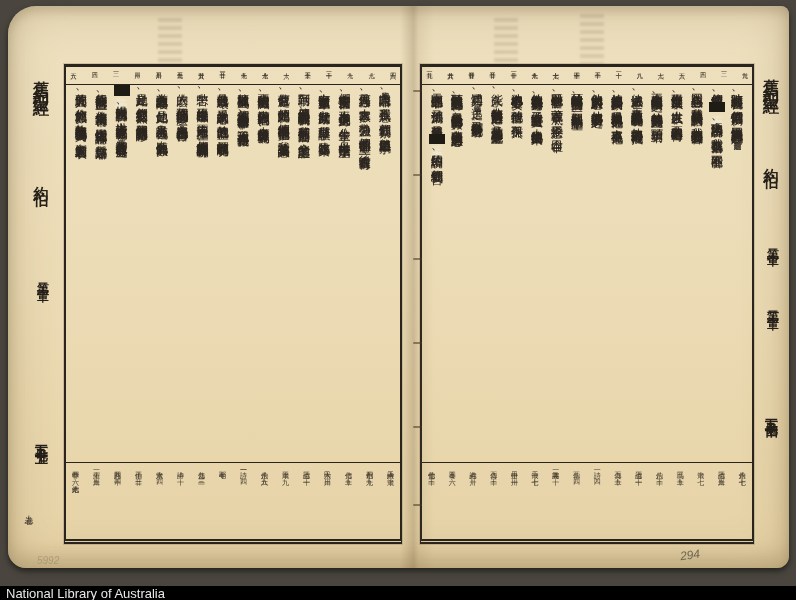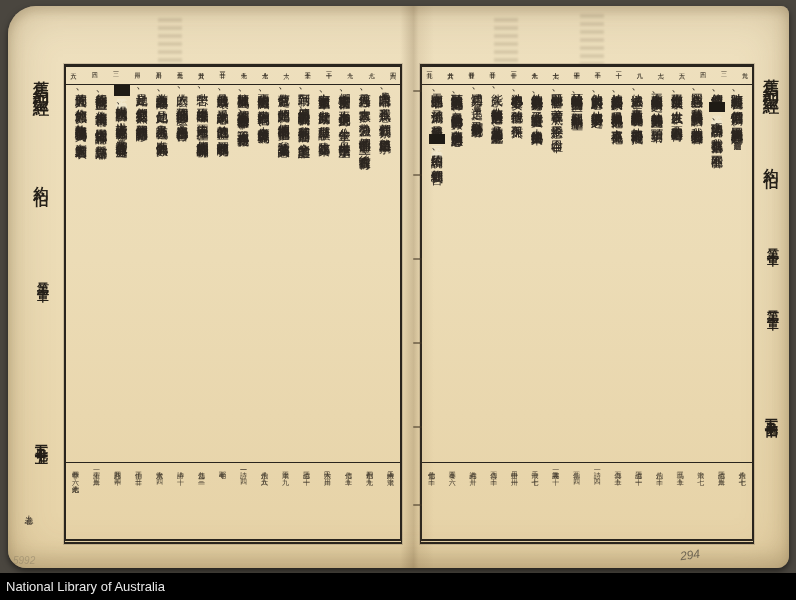--- a/index.html
+++ b/index.html
@@ -84,21 +84,21 @@
   .ghost{
     position:absolute;width:24px;height:44px;opacity:.5;
     background:repeating-linear-gradient(180deg,rgba(140,126,100,.45) 0 4px,rgba(0,0,0,0) 4px 8px);
     filter:blur(1px);
   }
   
   .pencil{position:absolute;color:#6e6553;font-style:italic;}
   .pencil.faint{opacity:.35;filter:blur(.4px);}
   
   .nla-bar{
-    position:absolute;left:0;right:0;bottom:0;height:27px;background:#000;
+    position:absolute;left:0;right:0;bottom:0;height:14px;background:#000;
     color:#e9e9e9;font-size:13px;display:flex;align-items:center;
     justify-content:space-between;padding:0 6px;box-sizing:border-box;
   }
 </style>
 </head>
 <body>
 
 <div class="book">
 
   <div>
@@ -250,19 +250,19 @@
 
   <div class="spine">
     <div class="stitch" style="top:84px;"></div>
     <div class="stitch" style="top:168px;"></div>
     <div class="stitch" style="top:252px;"></div>
     <div class="stitch" style="top:336px;"></div>
     <div class="stitch" style="top:420px;"></div>
     <div class="stitch" style="top:498px;"></div>
   </div>
 
-  <div class="pencil faint" style="left:5px;bottom:2px;font-size:10px;">5992</div>
+  <div class="pencil faint" style="left:29px;bottom:2px;font-size:10px;">5992</div>
   <div class="pencil" style="left:672px;bottom:6px;font-size:12px;transform:rotate(-8deg);">294</div>
 </div>
 
 <div class="nla-bar">
   <span>National Library of Australia</span>
 </div>
 
 </body></html>

